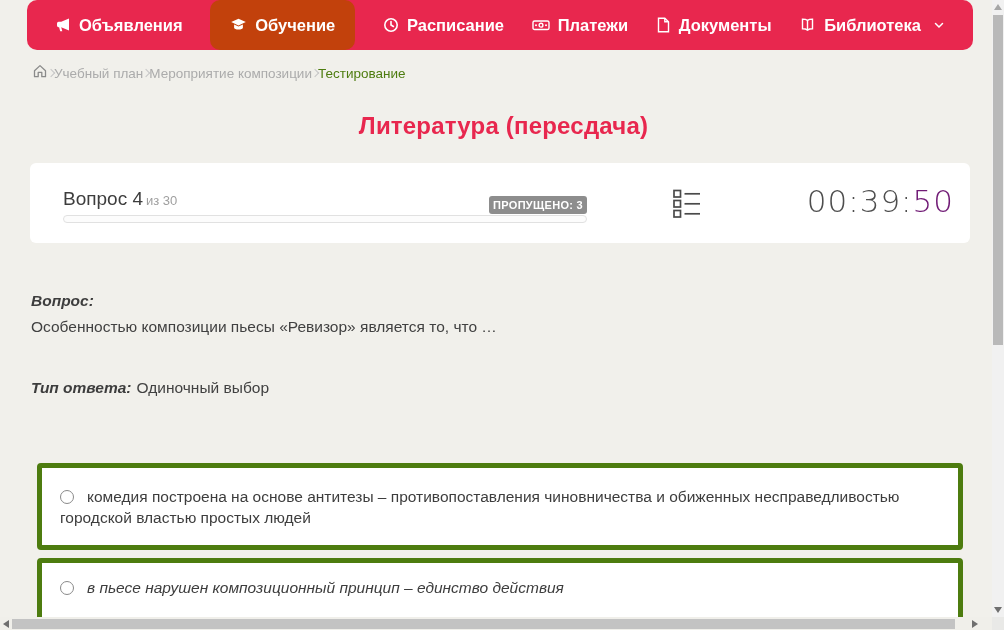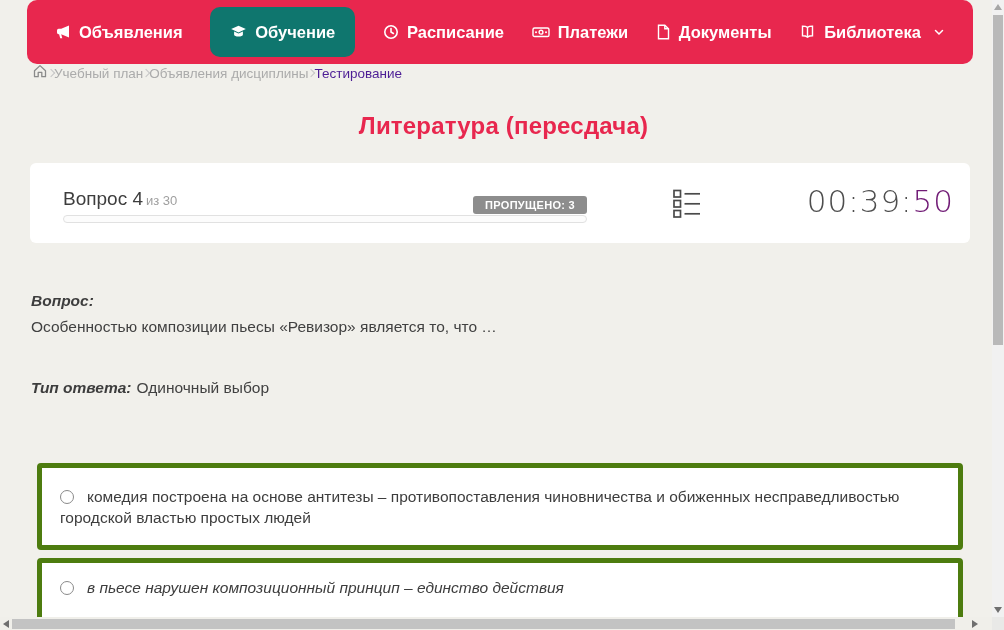--- a/index.html
+++ b/index.html
@@ -3,43 +3,43 @@
 <meta charset="utf-8">
 <style>
   * { margin:0; padding:0; box-sizing:border-box; }
   html,body { width:1004px; height:630px; overflow:hidden; }
   body {
     font-family:"Liberation Sans","DejaVu Sans",sans-serif;
     background:#f1f0eb; color:#3f3f3f; position:relative;
   }
   
   .main-nav{
-    position:absolute; left:27px; top:0; width:946px; height:64px;
+    position:absolute; left:27px; top:0; width:946px; height:50px;
     background:#e8274e; border-radius:10px;
     display:flex; align-items:center; justify-content:space-between;
     padding:0 28px; z-index:5;
   }
   .nav-item{
     display:flex; align-items:center; gap:8px; height:50px;
     color:#fff; font-weight:bold; font-size:16.5px; cursor:pointer;
     white-space:nowrap;
   }
   .nav-item.active{
-    background:#0f766e; border-radius:10px; padding:0 20px;
+    background:#c2410c; border-radius:10px; padding:0 20px;
   }
   .nav-item svg{ display:block; }
   .chev{ margin-left:4px; }
 
   
   .breadcrumb{
     position:absolute; left:32px; top:63px; height:20px;
     display:flex; align-items:center; font-size:13.5px;
   }
   .crumb{ color:#ababab; cursor:pointer; }
-  .crumb.current{ color:#4c1d95; cursor:default; }
+  .crumb.current{ color:#4d7c0f; cursor:default; }
   .crumb-sep{
     width:6px; height:6px; border-top:1.5px solid #c6c6c6; border-right:1.5px solid #c6c6c6;
     transform:rotate(45deg); margin-top:-1px;
   }
   .home-ic{ display:block; margin-top:-2px; }
 
   
   .page-title{
     position:absolute; left:15px; right:12px; top:112px; text-align:center;
     font-size:24px; font-weight:bold; color:#e8274e; letter-spacing:.2px;
@@ -51,21 +51,21 @@
     background:#fff; border-radius:6px;
   }
   .q-card .head-row{
     position:absolute; left:33px; top:20px; width:524px;
     display:flex; justify-content:space-between; align-items:center;
   }
   .q-number{ font-size:19px; color:#3d3d3d; }
   .q-of{ font-size:13px; color:#9f9f9f; margin-left:3px; }
   .badge{
     background:#8d8d8d; color:#fff; font-size:11px; font-weight:bold;
-    padding:3px 12px; border-radius:3px; letter-spacing:.3px;margin-top:13px;
+    padding:3px 4px; border-radius:3px; letter-spacing:.3px;margin-top:13px;
   }
   .progress{
     position:absolute; left:33px; top:52px; width:524px; height:8px;
     background:#fcfcfc; border:1px solid #e1e1e1; border-radius:4px; overflow:hidden;
   }
   .progress-fill{ height:100%; width:0%; background:#e8274e; border-radius:4px; }
   .list-btn{
     position:absolute; left:643px; top:26px; cursor:pointer; background:none; border:none;
   }
   .timer{
@@ -191,21 +191,21 @@
 
 <div class="breadcrumb">
   <span class="home-ic">
     <svg width="16" height="16" viewBox="0 0 16 16" fill="none" stroke="#8a8a8a" stroke-width="1.3" stroke-linejoin="round">
         <path d="M2.5 7.8 8 2.6l5.5 5.2v5.9H9.8V9.4H6.2v4.3H2.5z"></path>
       </svg>
   </span>
   <span class="crumb-sep"></span>
   <span class="crumb">Учебный план</span>
   <span class="crumb-sep"></span>
-  <span class="crumb">Объявления дисциплины</span>
+  <span class="crumb">Мероприятие композиции</span>
   <span class="crumb-sep"></span>
   <span class="crumb current">Тестирование</span>
 </div>
 
 <h1 class="page-title">Литература (пересдача)</h1>
 
 <section class="q-card">
   <div class="head-row">
     <div class="q-number">
       <span>Вопрос 4</span><span class="q-of">из 30</span>

